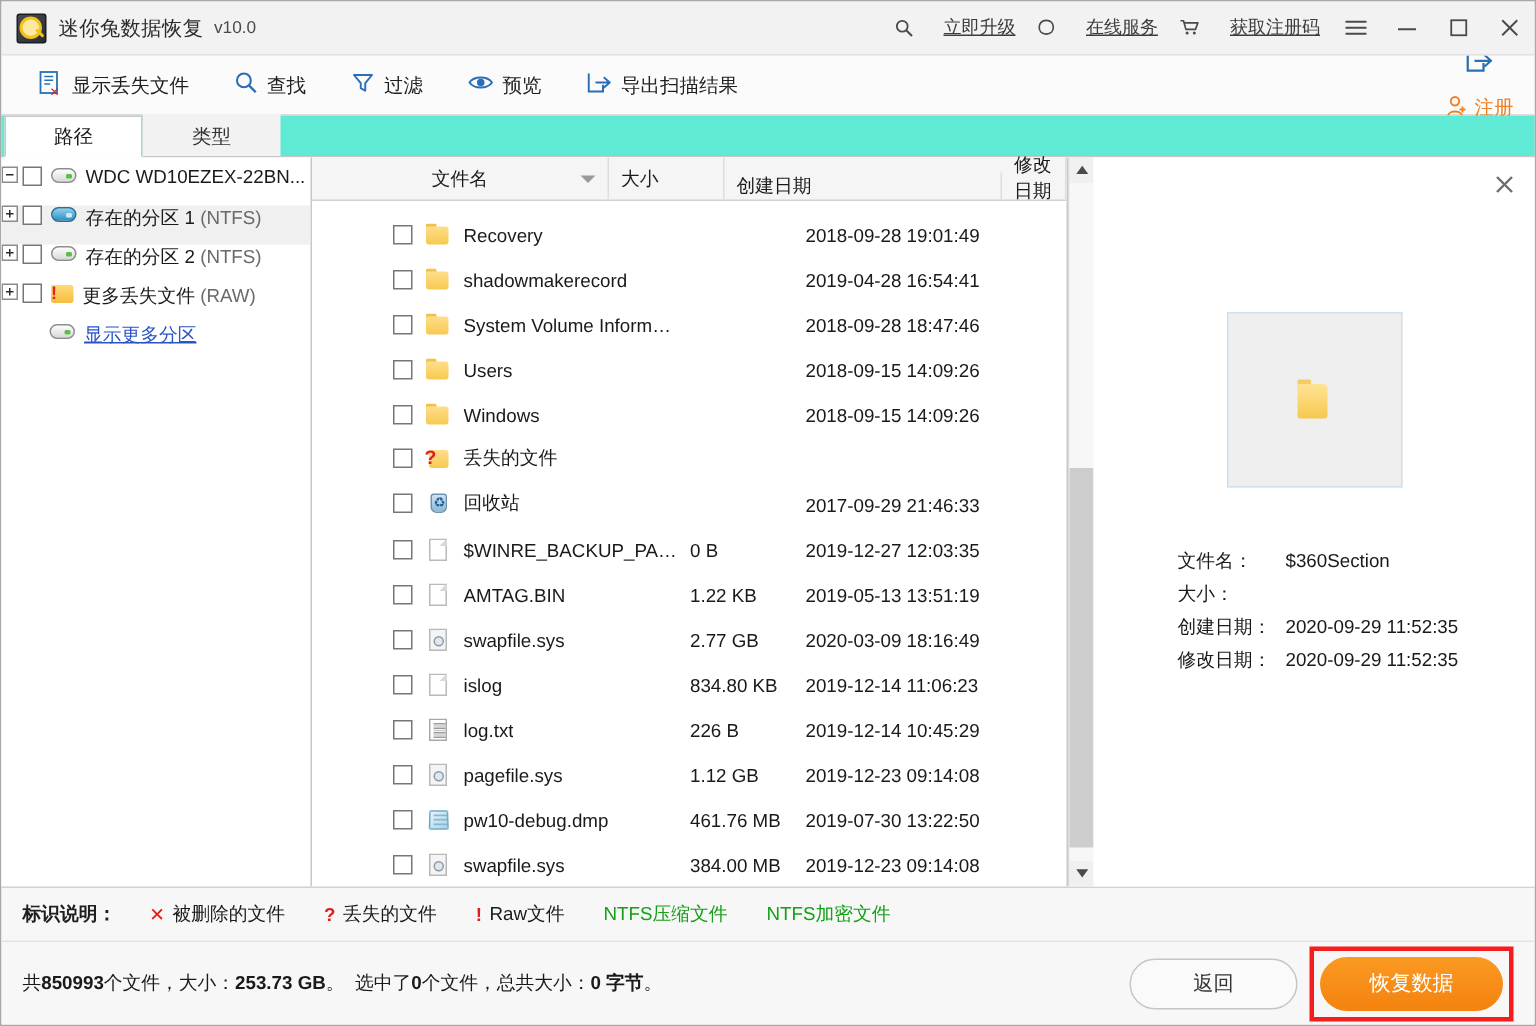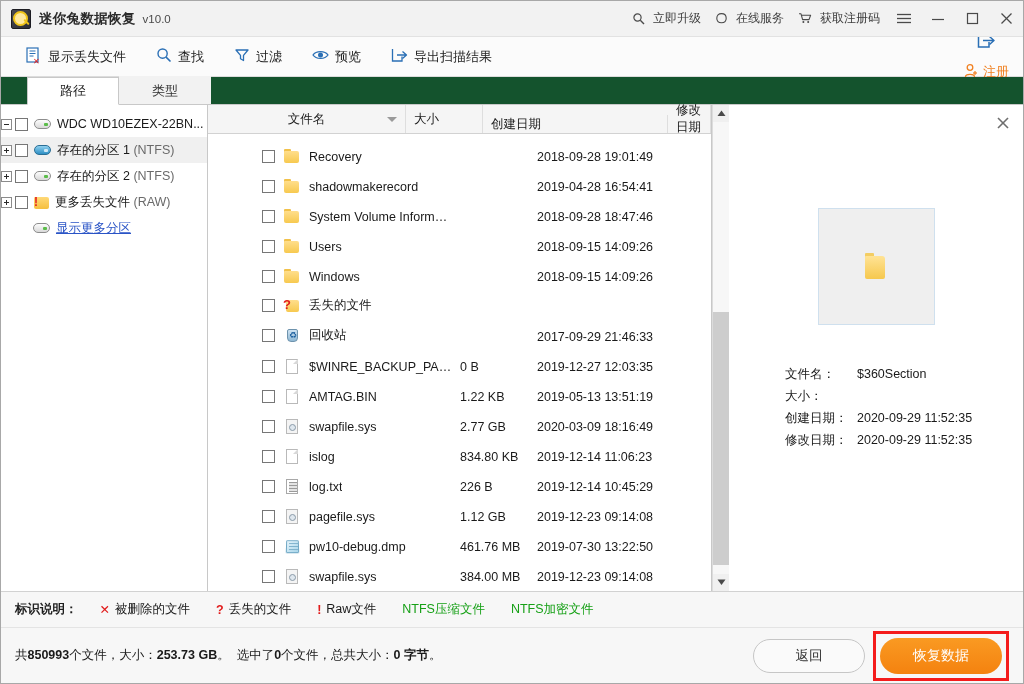--- a/index.html
+++ b/index.html
@@ -37,32 +37,32 @@
     content: ""; position: absolute; left: 1px; top: 1px;
     width: 11px; height: 11px; border-radius: 50%;
     border: 2px solid #f0c419; background: #ffe9a0;
   }
   .app-icon::after {
     content: ""; position: absolute; left: 11px; top: 11px;
     width: 7px; height: 2px; background: #f0c419;
     transform: rotate(45deg); border-radius: 1px;
   }
   .app-title {
-    font-size: 13.5px; color: #2b2b2b; font-weight: 700;
+    font-size: 13.5px; color: #2b2b2b; font-weight: 400;
     letter-spacing: .3px;
   }
   .app-version {
     font-size: 11.5px; color: #4a4a4a; margin-left: 7px;
     font-family: "Liberation Sans", sans-serif;
   }
   .tb-right { margin-left: auto; display: flex; align-items: center; height: 100%; }
   .tb-link {
-    display: flex; align-items: center; gap: 8px;
+    display: flex; align-items: center; gap: 20px;
     font-size: 12px; color: #3c3c3c; padding: 0 7px; height: 100%;
-    cursor: pointer; white-space: nowrap;
+    cursor: pointer; white-space: nowrap; text-decoration: underline;
   }
   .tb-link svg { display:block; }
   .winbtn {
     width: 34px; height: 36px; display: flex; align-items: center;
     justify-content: center; cursor: pointer;
   }
 
   
   .toolbar {
     height: 40px; flex: 0 0 40px;
@@ -80,24 +80,24 @@
   .tool-right { margin-left: auto; display: flex; align-items: center; gap: 14px; padding-right: 14px; flex-direction: column; }
   .reg-btn {
     display: flex; align-items: center; gap: 4px;
     font-size: 13px; color: #f08020; cursor: pointer;
   }
   .export-icon { cursor: pointer; display: flex; align-items: center; }
 
   
   .tabsrow {
     height: 28px; flex: 0 0 28px;
-    background: #14532d;
+    background: #5eead4;
     display: flex; align-items: flex-end;
     border-bottom: 1px solid #c8c8c8;
-    padding-left: 26px;
+    padding-left: 2px;
   }
   .tab {
     width: 92px; height: 28px; display: flex; align-items: center;
     justify-content: center; font-size: 13px; color: #333;
     cursor: pointer; background: #f2f2f2;
     border: 1px solid transparent; border-bottom: none;
   }
   .tab.active {
     background: #ffffff; color: #1a1a1a;
     border-color: #c8c8c8; border-bottom: 1px solid #ffffff;
@@ -112,21 +112,21 @@
 
   
   .tree-pane {
     width: 207px; flex: 0 0 207px;
     background: #ffffff;
     border-right: 1px solid #c8c8c8;
     padding-top: 6px; overflow: hidden;
     font-size: 12.5px;
   }
   .tnode {
-    display: flex; align-items: center; height: 26px;
+    display: flex; align-items: flex-start; height: 26px;
     white-space: nowrap; cursor: pointer; padding-right: 2px;
   }
   .tnode.sel { background: #f0f0f0; }
   .expander {
     width: 11px; height: 11px; flex: 0 0 11px;
     border: 1px solid #8b8b8b; background: #fff;
     position: relative; margin-right: 3px; cursor: pointer;
   }
   .expander::before {
     content: ""; position: absolute; left: 2px; top: 4px;

